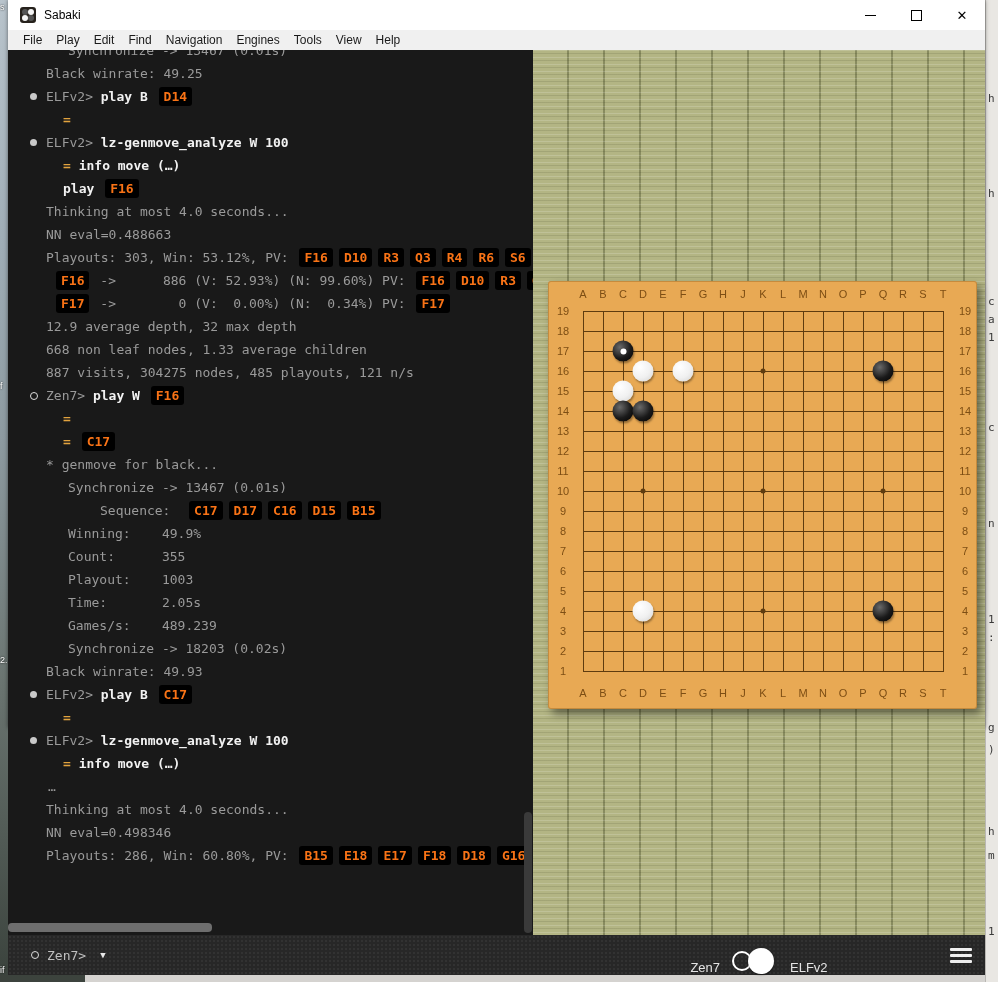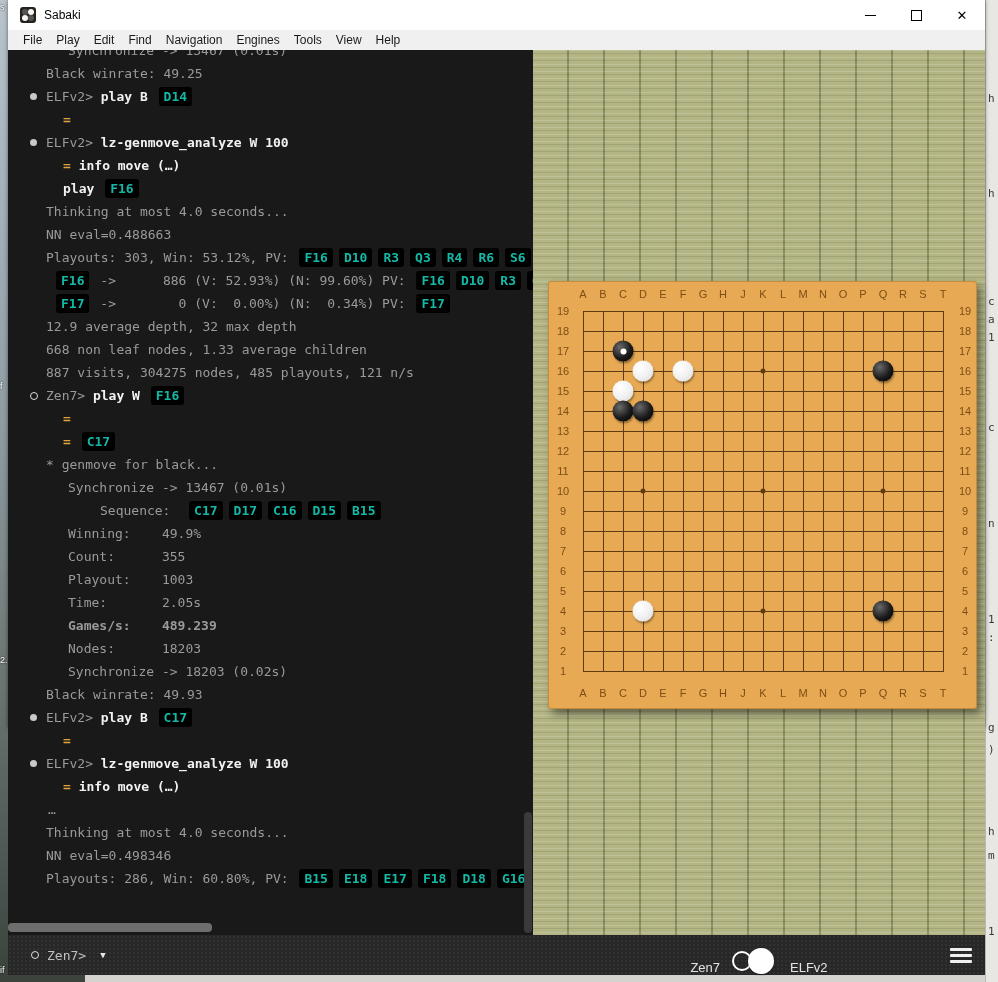--- a/index.html
+++ b/index.html
@@ -46,21 +46,21 @@
   #console{position:absolute;left:0;top:50px;width:525px;height:885px;background:#191919;overflow:hidden;}
   #console-inner{position:absolute;left:0;top:-11px;width:100%;}
   .cline{position:relative;height:23px;line-height:23px;white-space:pre;
          font-family:"DejaVu Sans Mono",monospace;font-size:13px;color:#9a9a9a;overflow:hidden;}
   .bullet{position:absolute;top:8px;left:22px;width:7px;height:7px;border-radius:50%;}
   .bullet.filled{background:#c9c9c9;}
   .bullet.open{border:1px solid #dcdcdc;width:6px;height:6px;background:transparent;}
   .seg-t{color:#9a9a9a;}
   .seg-c{color:#f2f2f2;font-weight:bold;}
   .seg-e{color:#e2a33e;font-weight:bold;}
-  .seg-bd{display:inline-block;background:#000;color:#14b8a6;font-weight:bold;border-radius:3px;
+  .seg-bd{display:inline-block;background:#000;color:#f97316;font-weight:bold;border-radius:3px;
           padding:0 5px;margin:0 3px;line-height:19px;vertical-align:baseline;}
 
   
   #hscroll-thumb{position:absolute;left:0px;top:873px;width:204px;height:9px;background:#6e6e6e;border-radius:4px;}
   #vscroll-thumb{position:absolute;left:516px;top:762px;width:8px;height:121px;background:#3a3a3a;border-radius:4px;}
 
   
   #board{position:absolute;left:540px;top:281px;width:429px;height:428px;background:#e8a954;border-radius:3px;
          box-shadow:4px 5px 9px rgba(0,0,0,.45), inset 0 0 0 1px rgba(120,70,10,.3);}
   #grid{position:absolute;left:35px;top:30px;width:361px;height:361px;
@@ -176,22 +176,21 @@
           <div class="cline"><span class="bullet open"></span><span style="padding-left: 38px; display: inline-block;"><span class="seg-t">Zen7&gt; </span><span class="seg-c">play W </span><span class="seg-bd">F16</span></span></div>
           <div class="cline"><span style="padding-left: 55px; display: inline-block;"><span class="seg-e">=</span></span></div>
           <div class="cline"><span style="padding-left: 55px; display: inline-block;"><span class="seg-e">= </span><span class="seg-bd">C17</span></span></div>
           <div class="cline"><span style="padding-left: 38px; display: inline-block;"><span class="seg-t">* genmove for black...</span></span></div>
           <div class="cline"><span style="padding-left: 60px; display: inline-block;"><span class="seg-t">Synchronize -&gt; 13467 (0.01s)</span></span></div>
           <div class="cline"><span style="padding-left: 92px; display: inline-block;"><span class="seg-t">Sequence:  </span><span class="seg-bd">C17</span><span class="seg-bd">D17</span><span class="seg-bd">C16</span><span class="seg-bd">D15</span><span class="seg-bd">B15</span></span></div>
           <div class="cline"><span style="padding-left: 60px; display: inline-block;"><span class="seg-t">Winning:    49.9%</span></span></div>
           <div class="cline"><span style="padding-left: 60px; display: inline-block;"><span class="seg-t">Count:      355</span></span></div>
           <div class="cline"><span style="padding-left: 60px; display: inline-block;"><span class="seg-t">Playout:    1003</span></span></div>
           <div class="cline"><span style="padding-left: 60px; display: inline-block;"><span class="seg-t">Time:       2.05s</span></span></div>
-          <div class="cline"><span style="padding-left: 60px; display: inline-block; font-weight: bold;"><span class="seg-t">Games/s:    489.239</span></span></div>
-          <div class="cline"><span style="padding-left: 60px; display: inline-block;"><span class="seg-t">Nodes:      18203</span></span></div>
+          <div class="cline"><span style="padding-left: 60px; display: inline-block;"><span class="seg-t">Games/s:    489.239</span></span></div>
           <div class="cline"><span style="padding-left: 60px; display: inline-block;"><span class="seg-t">Synchronize -&gt; 18203 (0.02s)</span></span></div>
           <div class="cline"><span style="padding-left: 38px; display: inline-block;"><span class="seg-t">Black winrate: 49.93</span></span></div>
           <div class="cline"><span class="bullet filled"></span><span style="padding-left: 38px; display: inline-block;"><span class="seg-t">ELFv2&gt; </span><span class="seg-c">play B </span><span class="seg-bd">C17</span></span></div>
           <div class="cline"><span style="padding-left: 55px; display: inline-block;"><span class="seg-e">=</span></span></div>
           <div class="cline"><span class="bullet filled"></span><span style="padding-left: 38px; display: inline-block;"><span class="seg-t">ELFv2&gt; </span><span class="seg-c">lz-genmove_analyze W 100</span></span></div>
           <div class="cline"><span style="padding-left: 55px; display: inline-block;"><span class="seg-e">= </span><span class="seg-c">info move (…)</span></span></div>
           <div class="cline"><span style="padding-left: 40px; display: inline-block;"><span class="seg-t">…</span></span></div>
           <div class="cline"><span style="padding-left: 38px; display: inline-block;"><span class="seg-t">Thinking at most 4.0 seconds...</span></span></div>
           <div class="cline"><span style="padding-left: 38px; display: inline-block;"><span class="seg-t">NN eval=0.498346</span></span></div>
           <div class="cline"><span style="padding-left: 38px; display: inline-block;"><span class="seg-t">Playouts: 286, Win: 60.80%, PV: </span><span class="seg-bd">B15</span><span class="seg-bd">E18</span><span class="seg-bd">E17</span><span class="seg-bd">F18</span><span class="seg-bd">D18</span><span class="seg-bd">G16</span></span></div>

